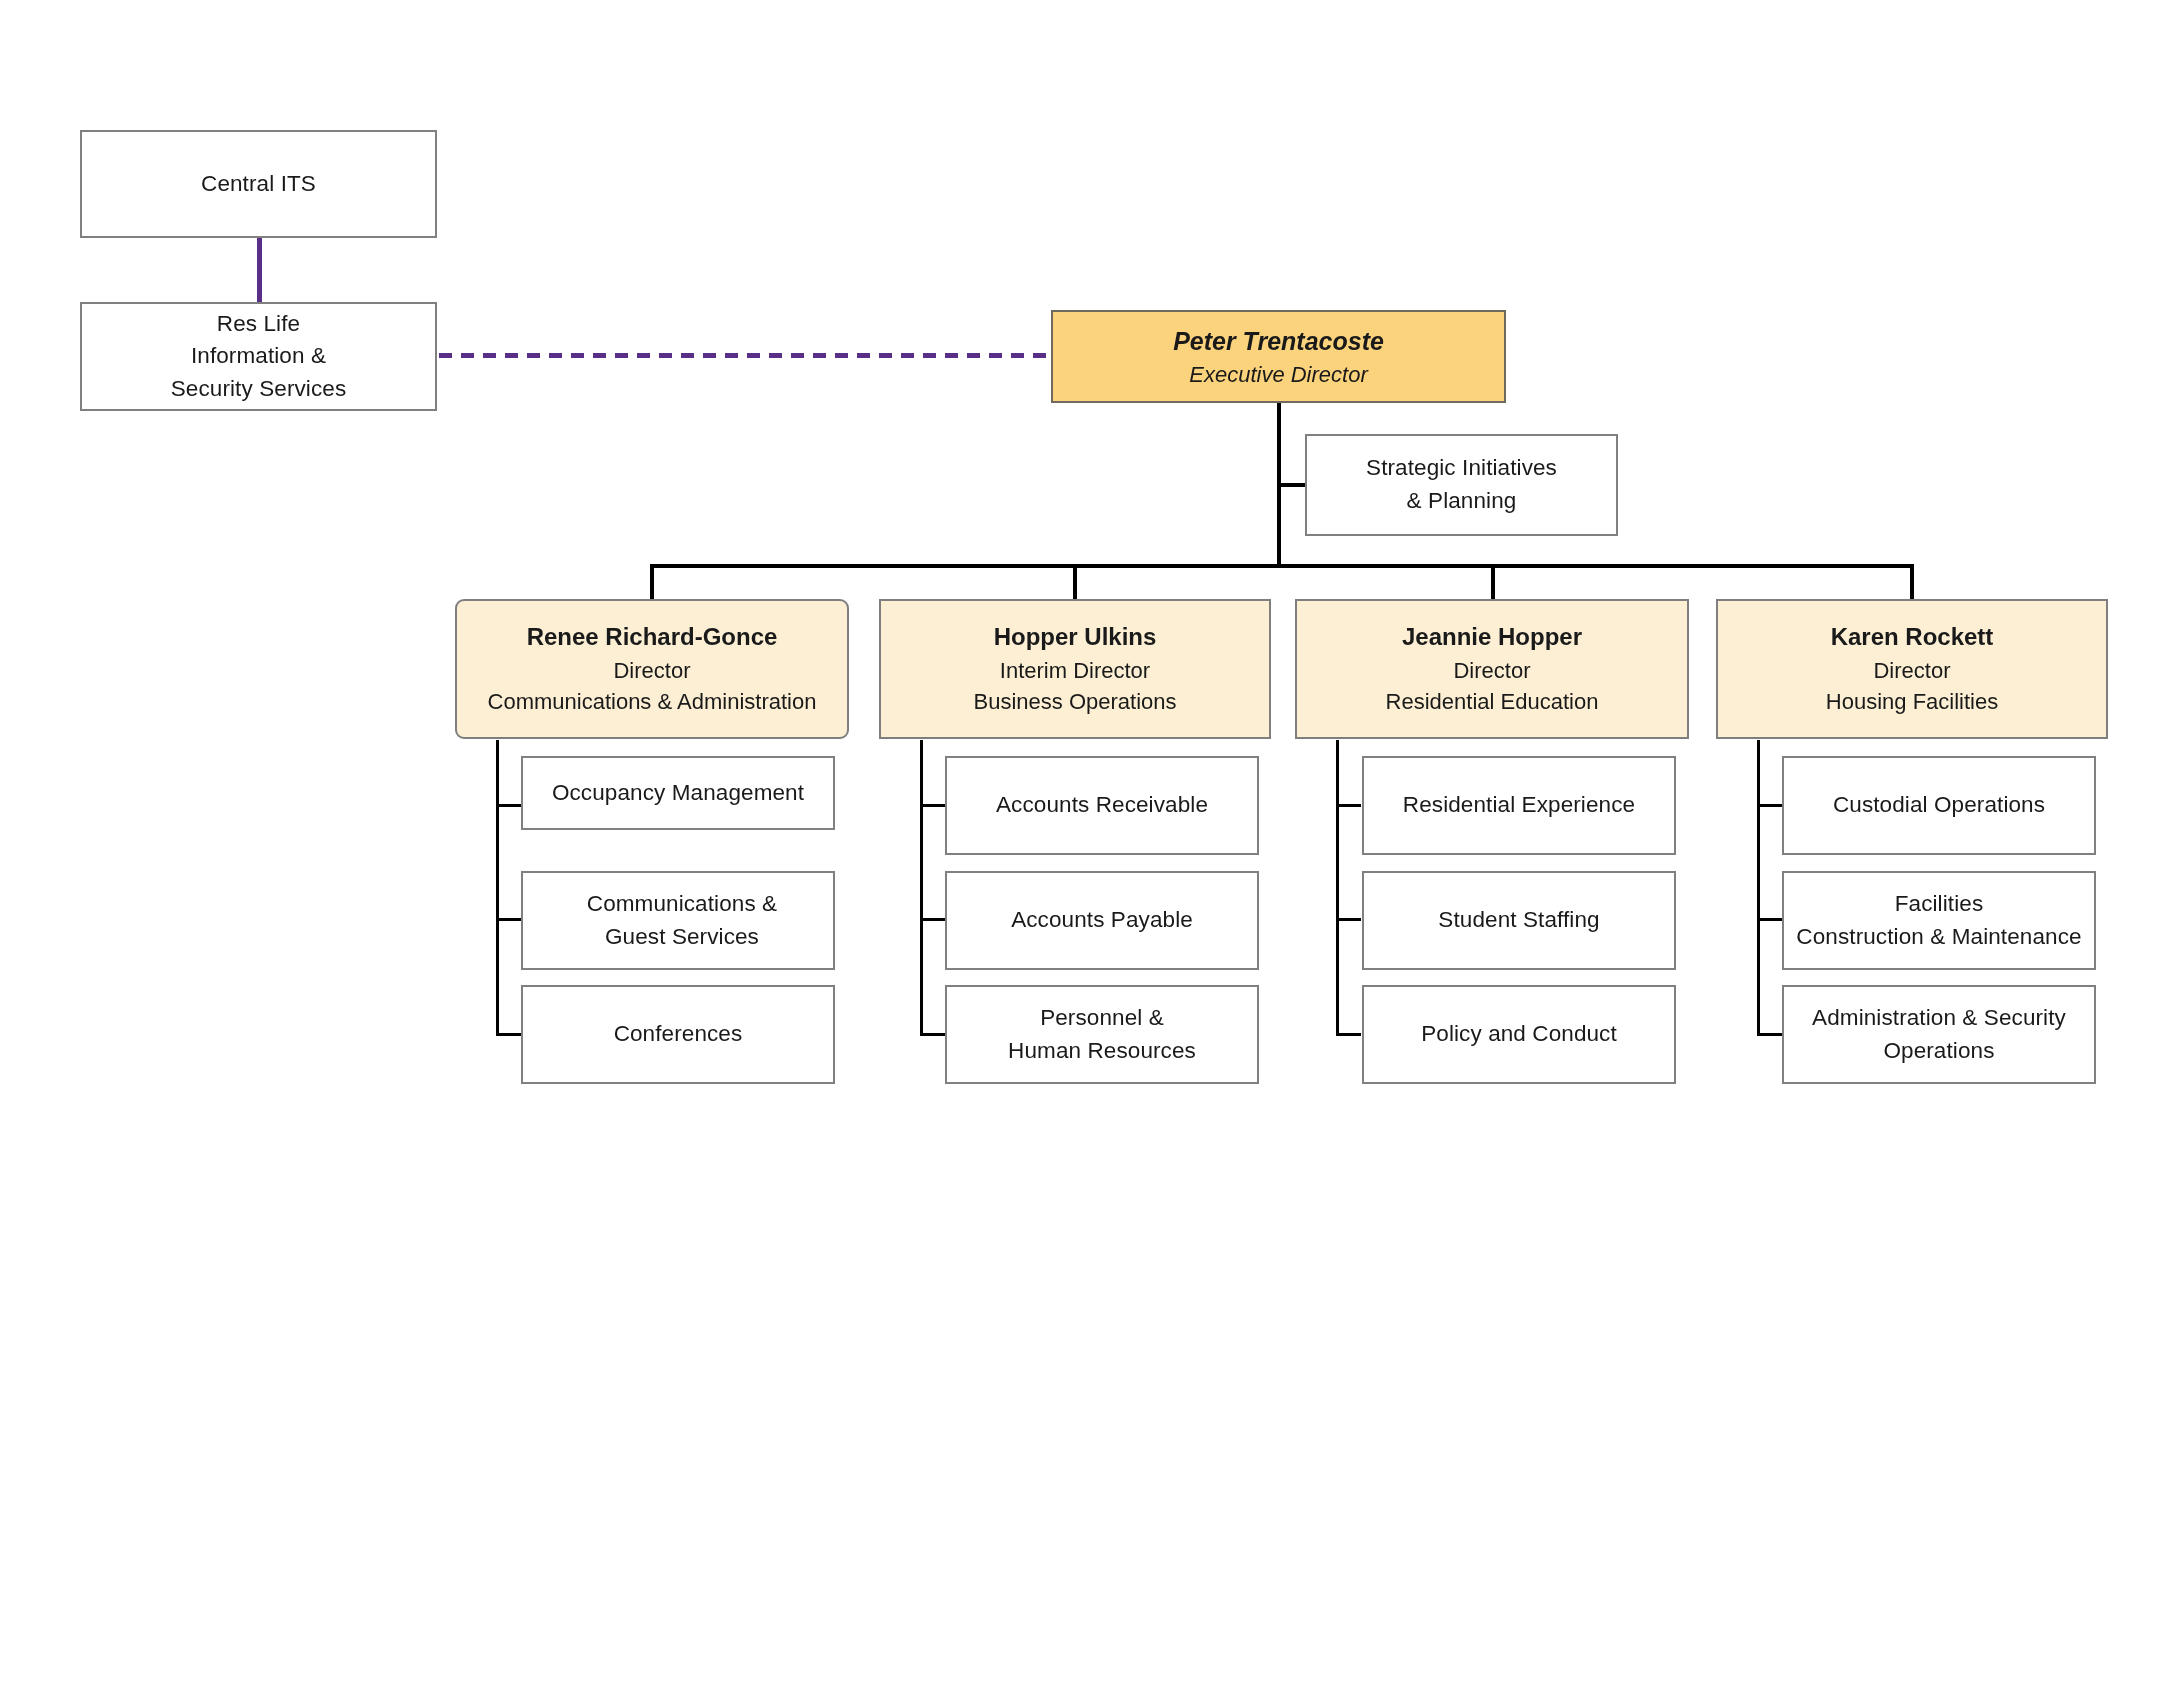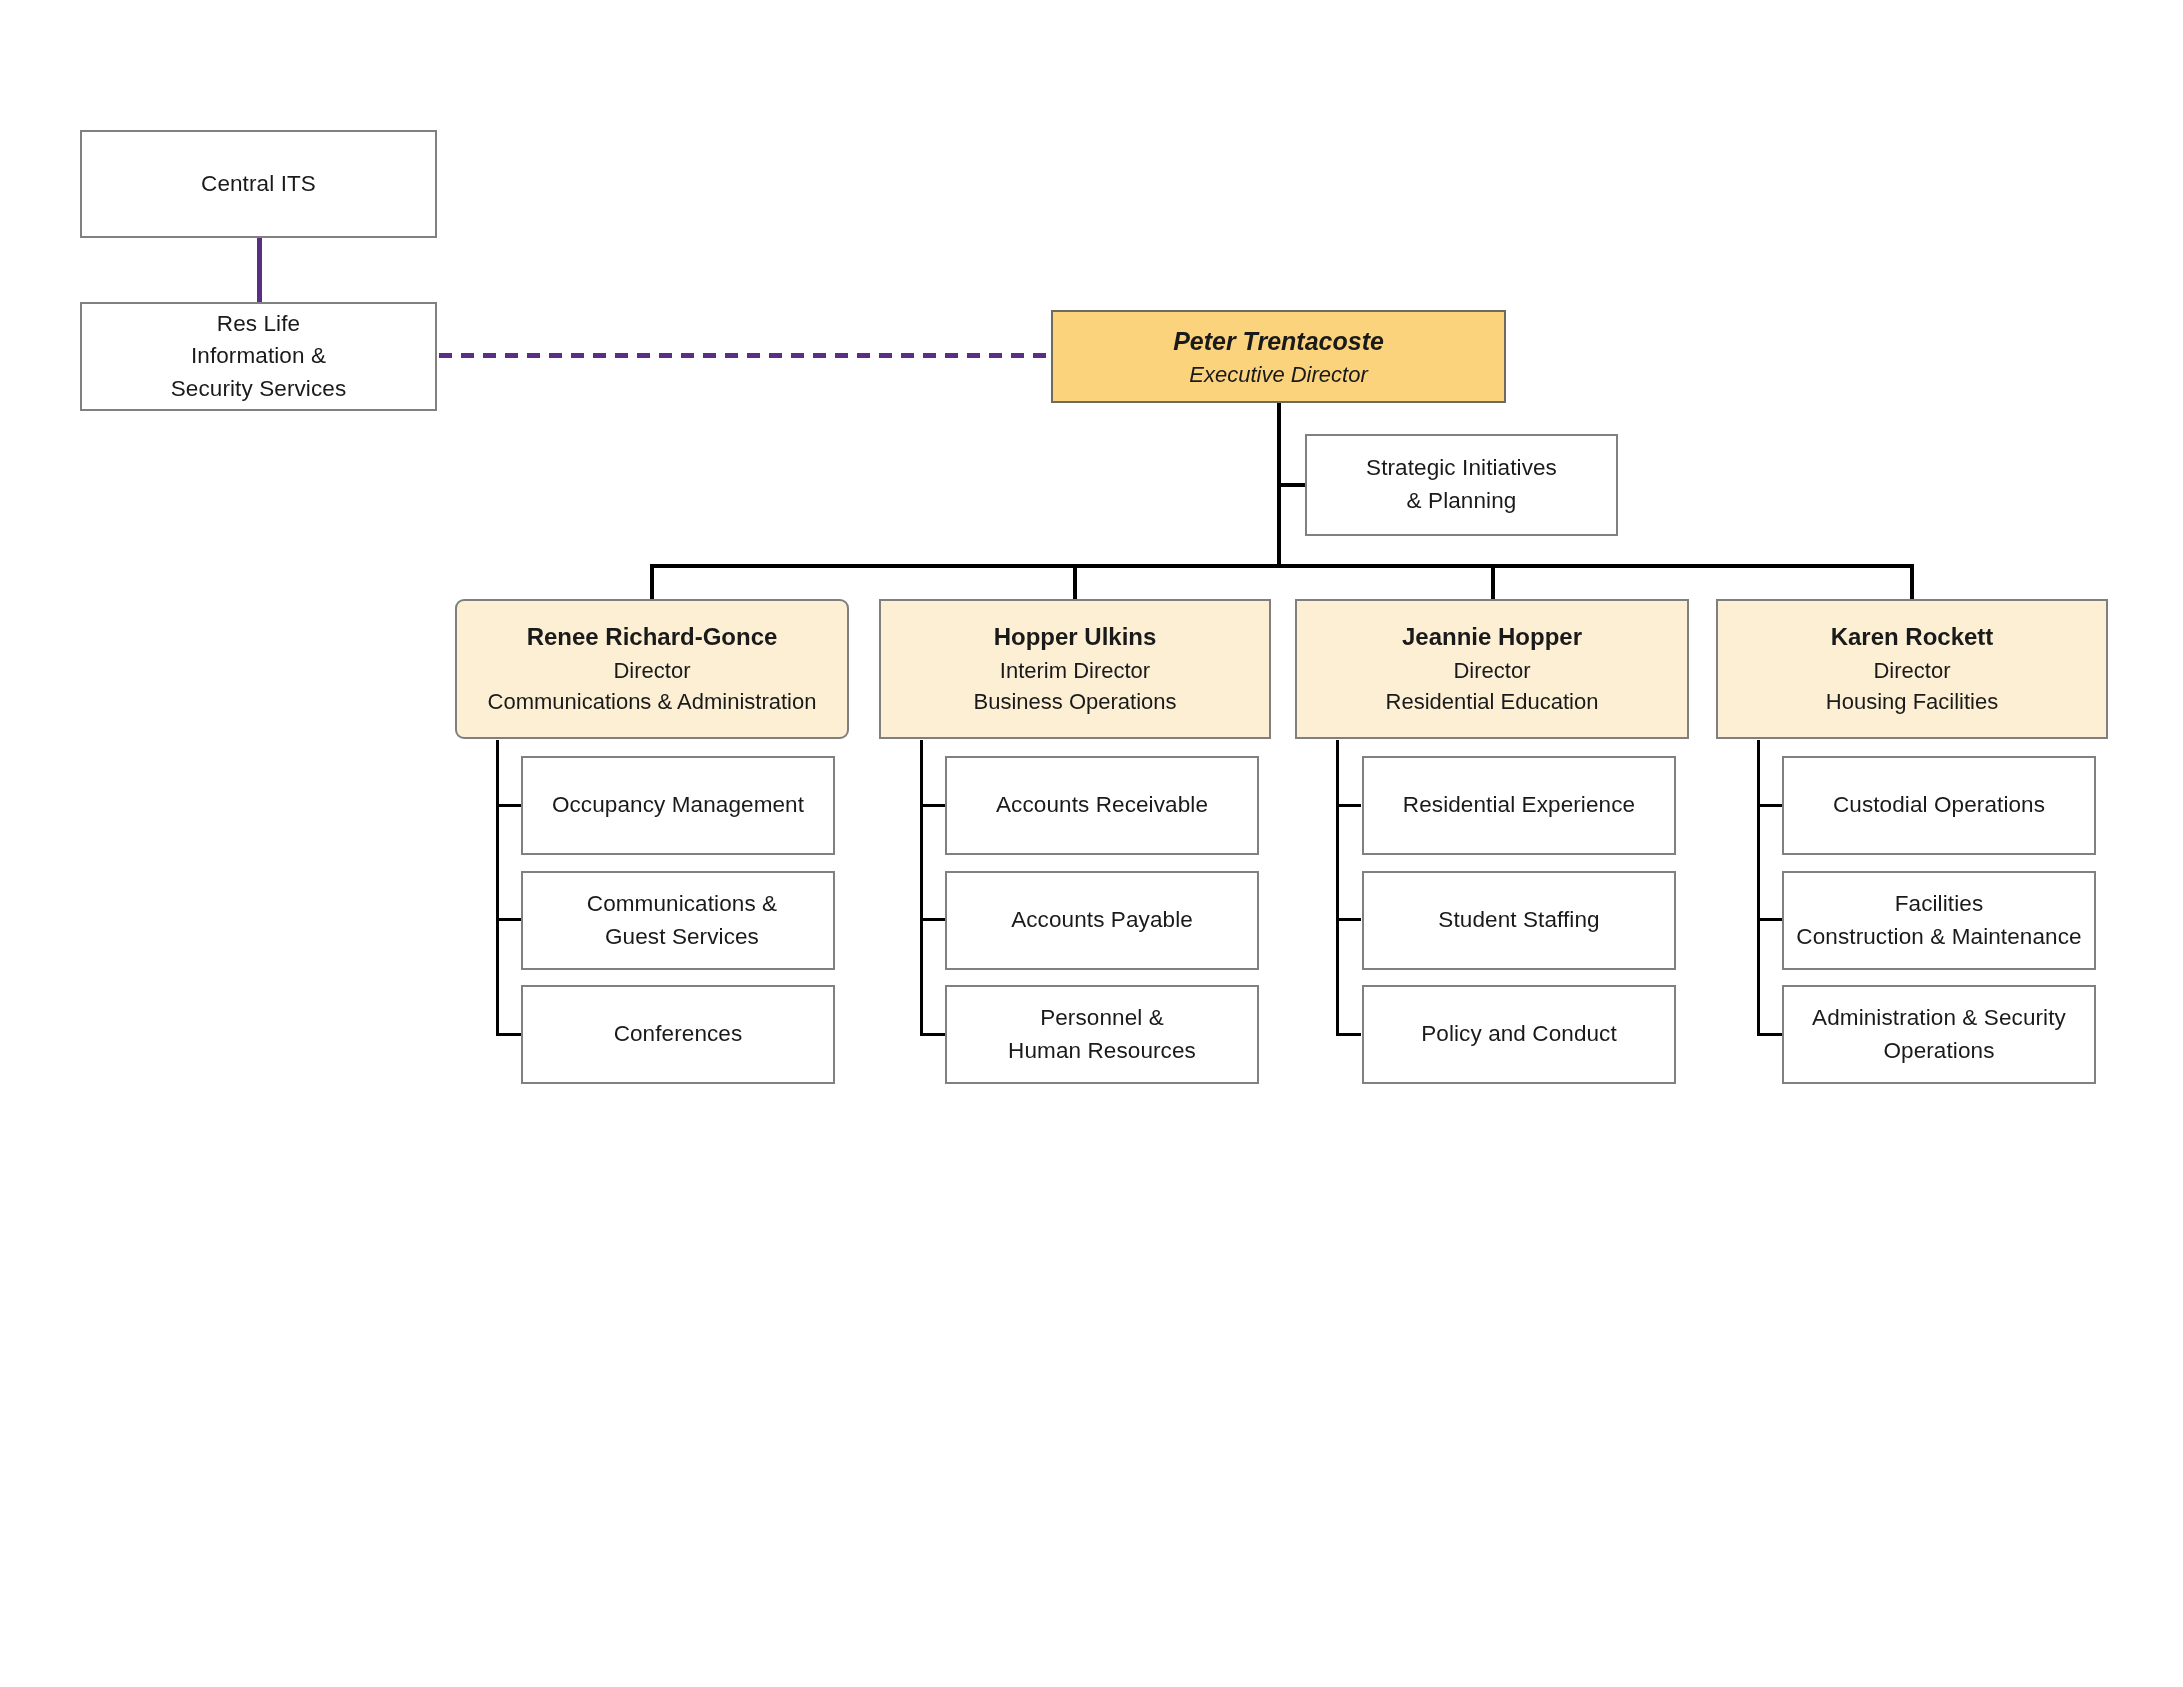--- a/index.html
+++ b/index.html
@@ -83,21 +83,21 @@
   <div class="node director" style="left:1716px; top:599px; width:392px; height:140px;">
     <div class="name">Karen Rockett</div>
     <div class="sub">Director</div>
     <div class="sub">Housing Facilities</div>
   </div>
 
   <div class="line" style="left:496px; top:740px; width:3.3px; height:296px;"></div>
   <div class="line" style="left:496px; top:804px; width:25px; height:3.3px;"></div>
   <div class="line" style="left:496px; top:918px; width:25px; height:3.3px;"></div>
   <div class="line" style="left:496px; top:1033px; width:25px; height:3.3px;"></div>
-  <div class="node" style="left:521px; top:756px; width:314px; height:99px;">
+  <div class="node" style="left:521px; top:756px; width:314px; height:74px;">
     <div class="lbl">Occupancy Management</div>
   </div>
   <div class="node" style="left:521px; top:871px; width:314px; height:99px;padding-left:8px;">
     <div class="lbl">Communications &amp;
 Guest Services</div>
   </div>
   <div class="node" style="left:521px; top:985px; width:314px; height:99px;">
     <div class="lbl">Conferences</div>
   </div>
 

